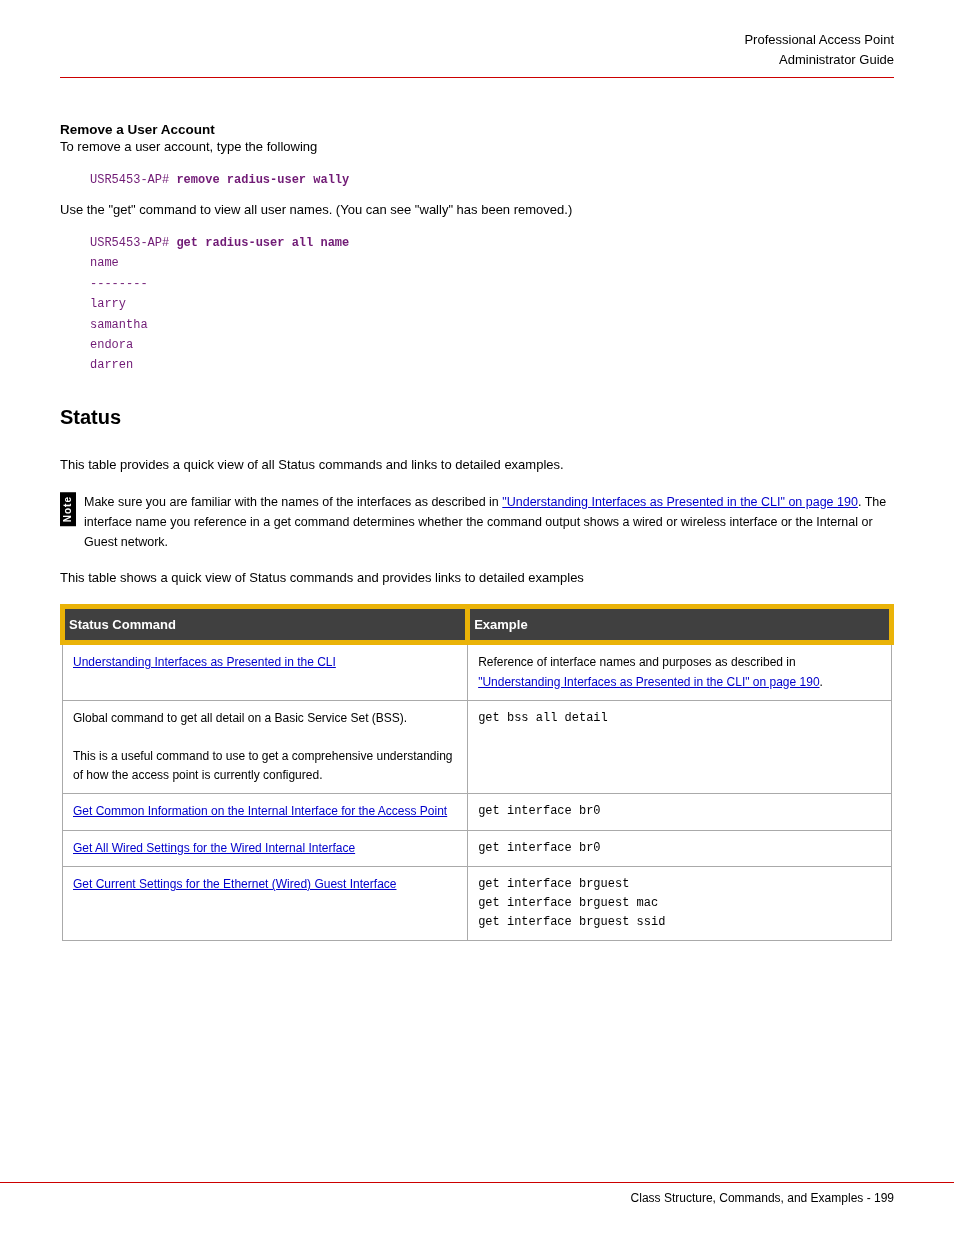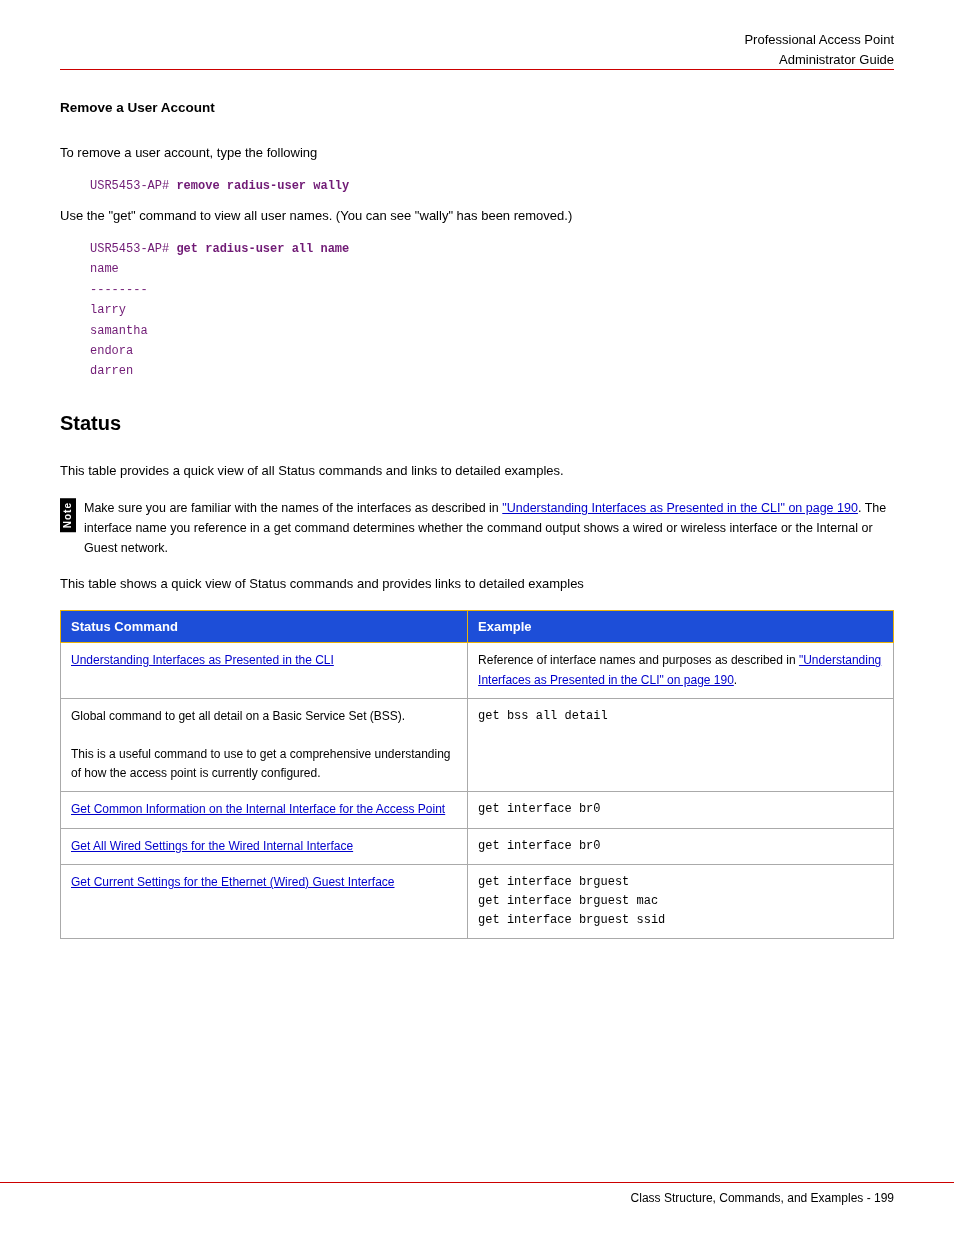--- a/index.html
+++ b/index.html
@@ -13,32 +13,33 @@
       position: relative;
     }
     .page {
       width: 954px;
       min-height: 1235px;
       padding: 30px 60px 60px 60px;
       position: relative;
     }
     .header {
       text-align: right;
+      padding-bottom: 8px;
       border-bottom: 1px solid #cc0000;
-      margin-bottom: 30px;
+      margin-bottom: 44px;
     }
     .header-title {
       font-size: 13px;
       color: #000;
       line-height: 1.5;
     }
     .section-heading {
       font-size: 13.5px;
       font-weight: bold;
-      margin-bottom: 28px;
+      margin-bottom: 0;
     }
     .body-text {
       font-size: 13px;
       line-height: 1.6;
       margin-bottom: 12px;
     }
     .code-block {
       font-family: 'Courier New', Courier, monospace;
       font-size: 12px;
       margin: 10px 0 10px 30px;
@@ -81,27 +82,27 @@
     a {
       color: #0000cc;
       text-decoration: underline;
     }
     .table-container {
       width: 100%;
       margin-top: 16px;
       border-collapse: collapse;
     }
     .table-container th {
-      background: #1d4ed8;
+      background: #404040;
       color: #fff;
       font-size: 13px;
       font-weight: bold;
-      padding: 8px 10px;
+      padding: 8px 4px;
       text-align: left;
-      border: 1px solid #eab308;
+      border: 5px solid #eab308;
     }
     .table-container td {
       padding: 8px 10px;
       font-size: 12px;
       border: 1px solid #aaa;
       vertical-align: top;
       line-height: 1.6;
     }
     .table-container td.code-cell {
       font-family: 'Courier New', Courier, monospace;

